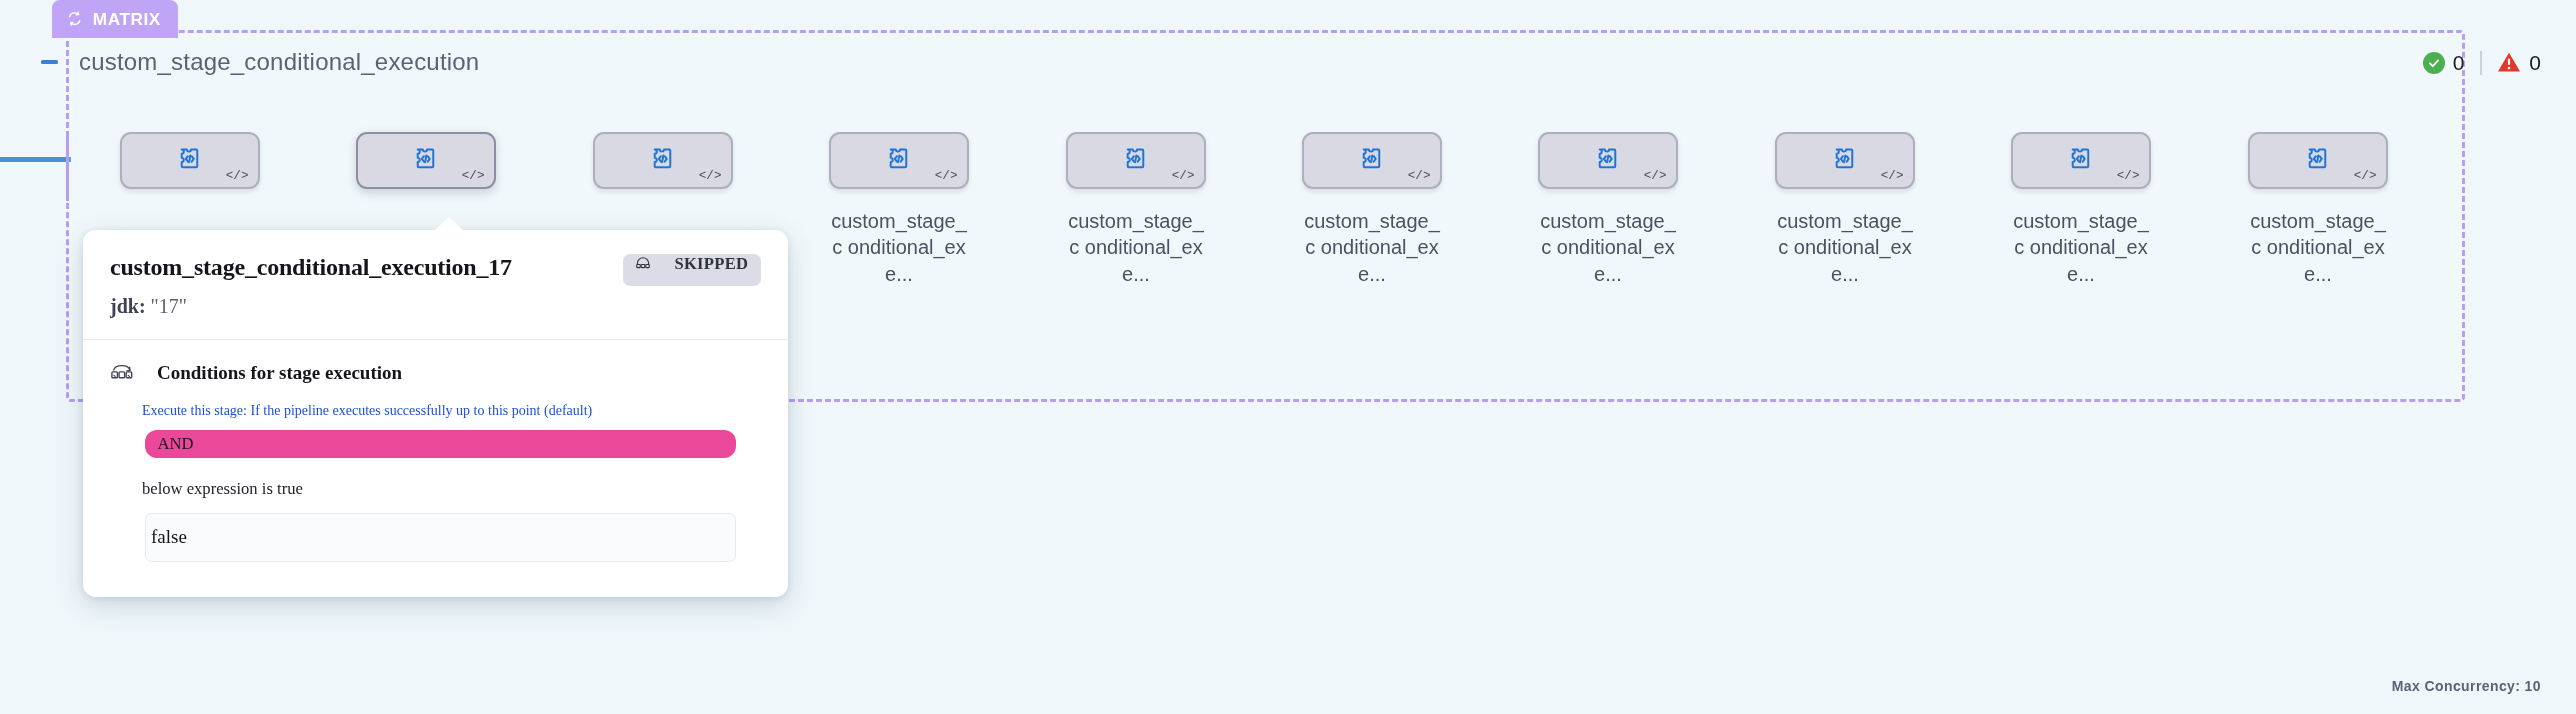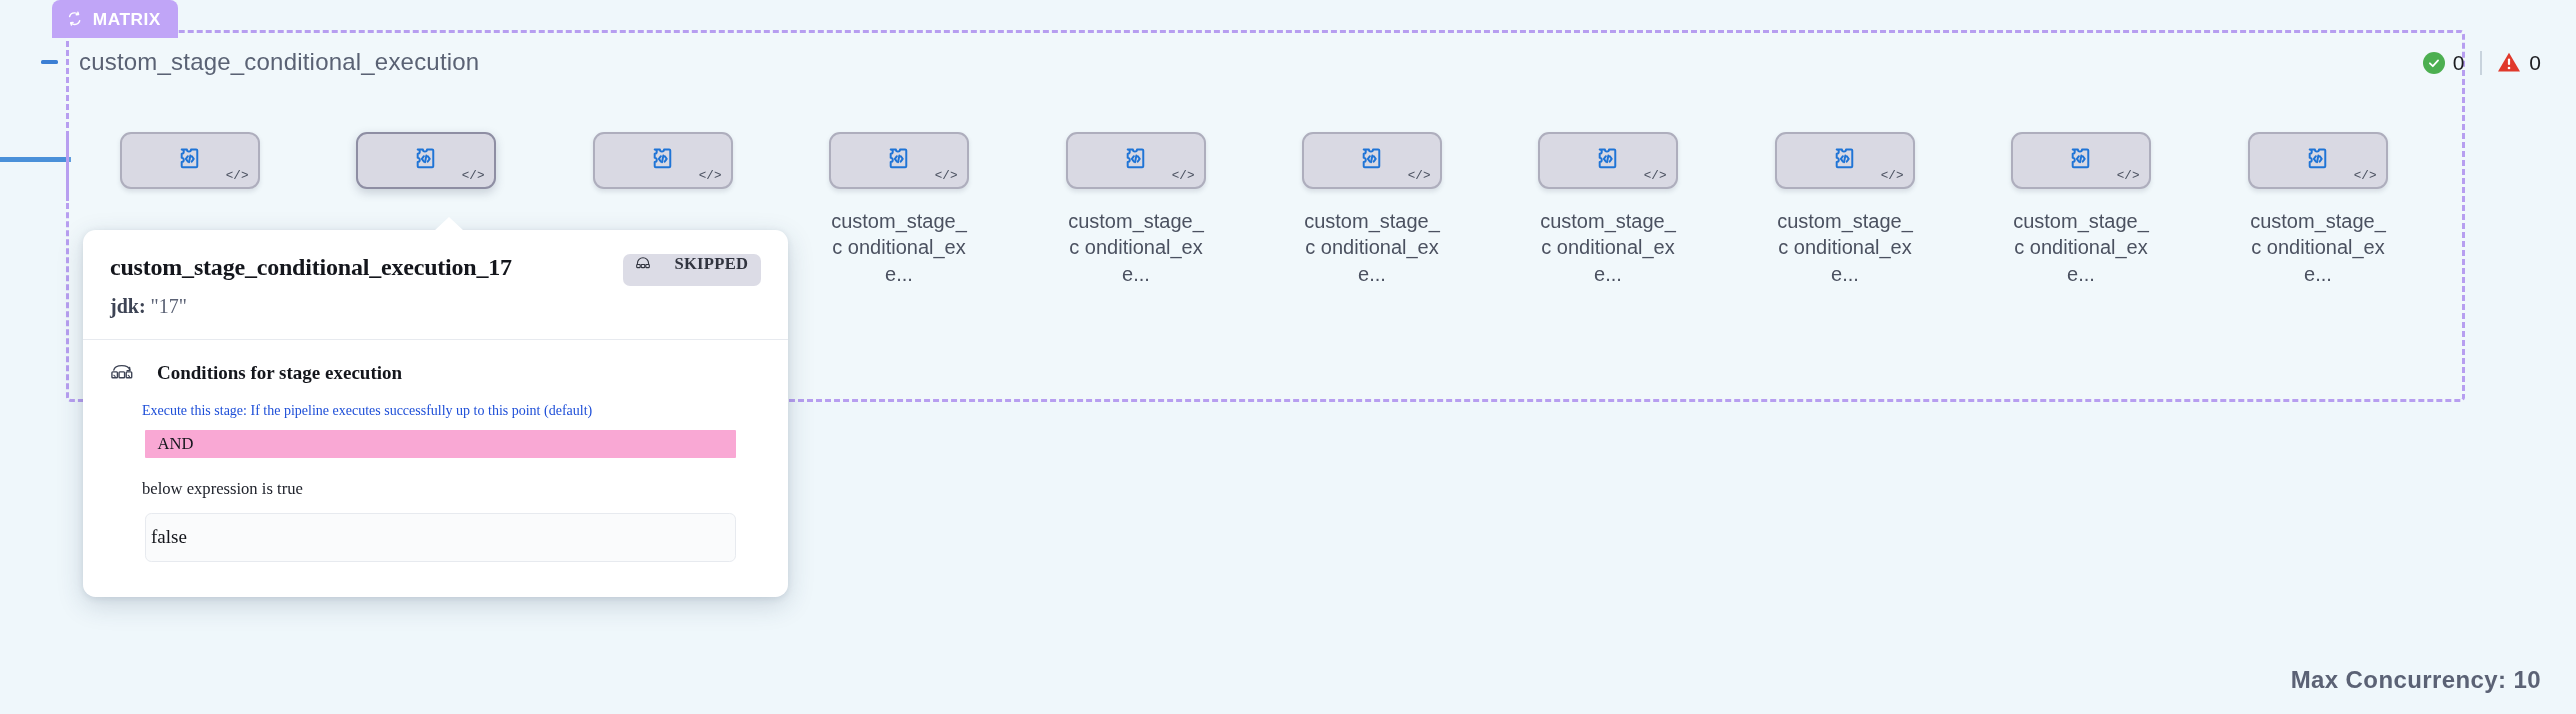--- a/index.html
+++ b/index.html
@@ -185,21 +185,21 @@
     color: #4b5160;
     word-break: break-all;
   }
   .node.hidden-label .node-label { visibility: hidden; }
 
   
   .max-conc {
     position: absolute;
     right: 35px;
     bottom: 20.5px;
-    font-size: 24px;
+    font-size: 14px;
     font-weight: 700;
     color: #5b6275;
     letter-spacing: 0.4px;
   }
 
   
   .popover {
     position: absolute;
     left: 83px;
     top: 230px;
@@ -269,22 +269,22 @@
   }
   .cond-desc {
     margin: 17.3px 0 0 32px;
     font-size: 14px;
     color: #1d4ed8;
   }
   .cond-chip {
     margin: 11px 0 0 35px;
     width: 591px;
     height: 28px;
-    background: #f9a8d4;
-    border-radius: 1px;
+    background: #ec4899;
+    border-radius: 12px;
     display: flex;
     align-items: center;
     padding-left: 12.6px;
     box-sizing: border-box;
     font-size: 16.6px;
     color: #14161c;
   }
   .cond-desc2 {
     margin: 20.5px 0 0 32px;
     font-size: 16.6px;

